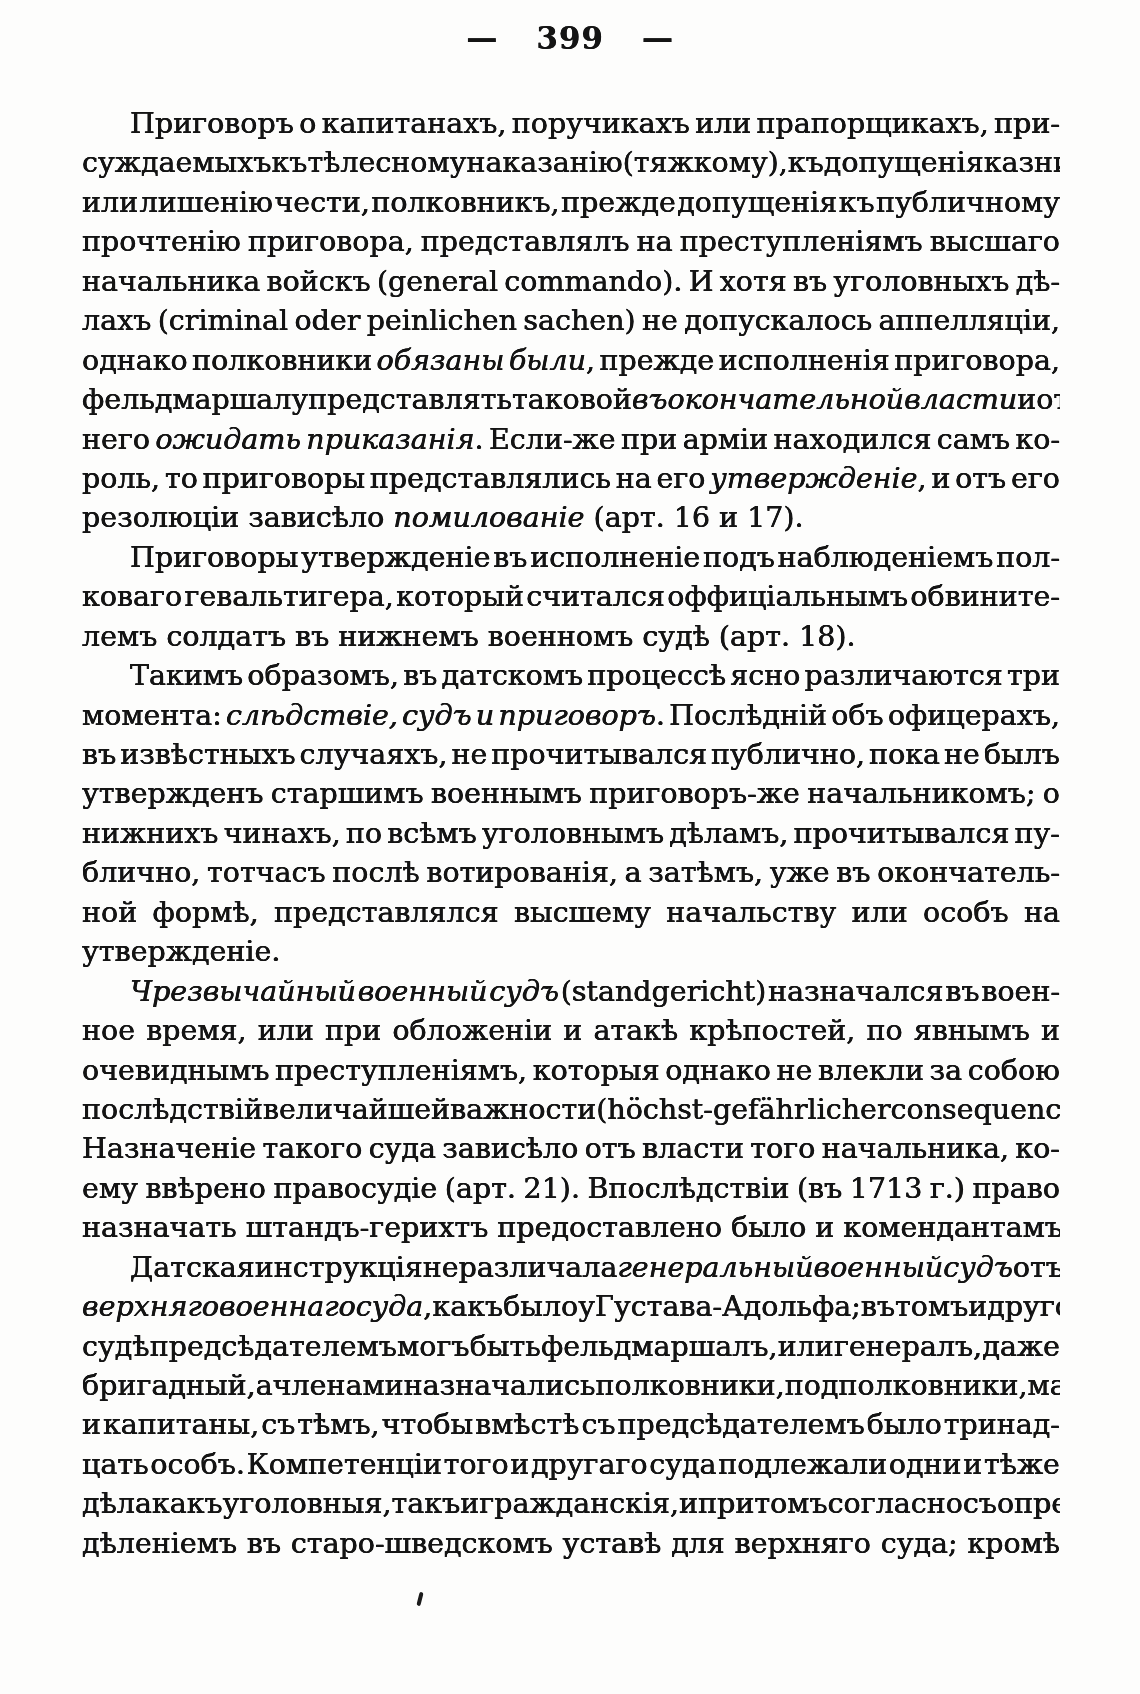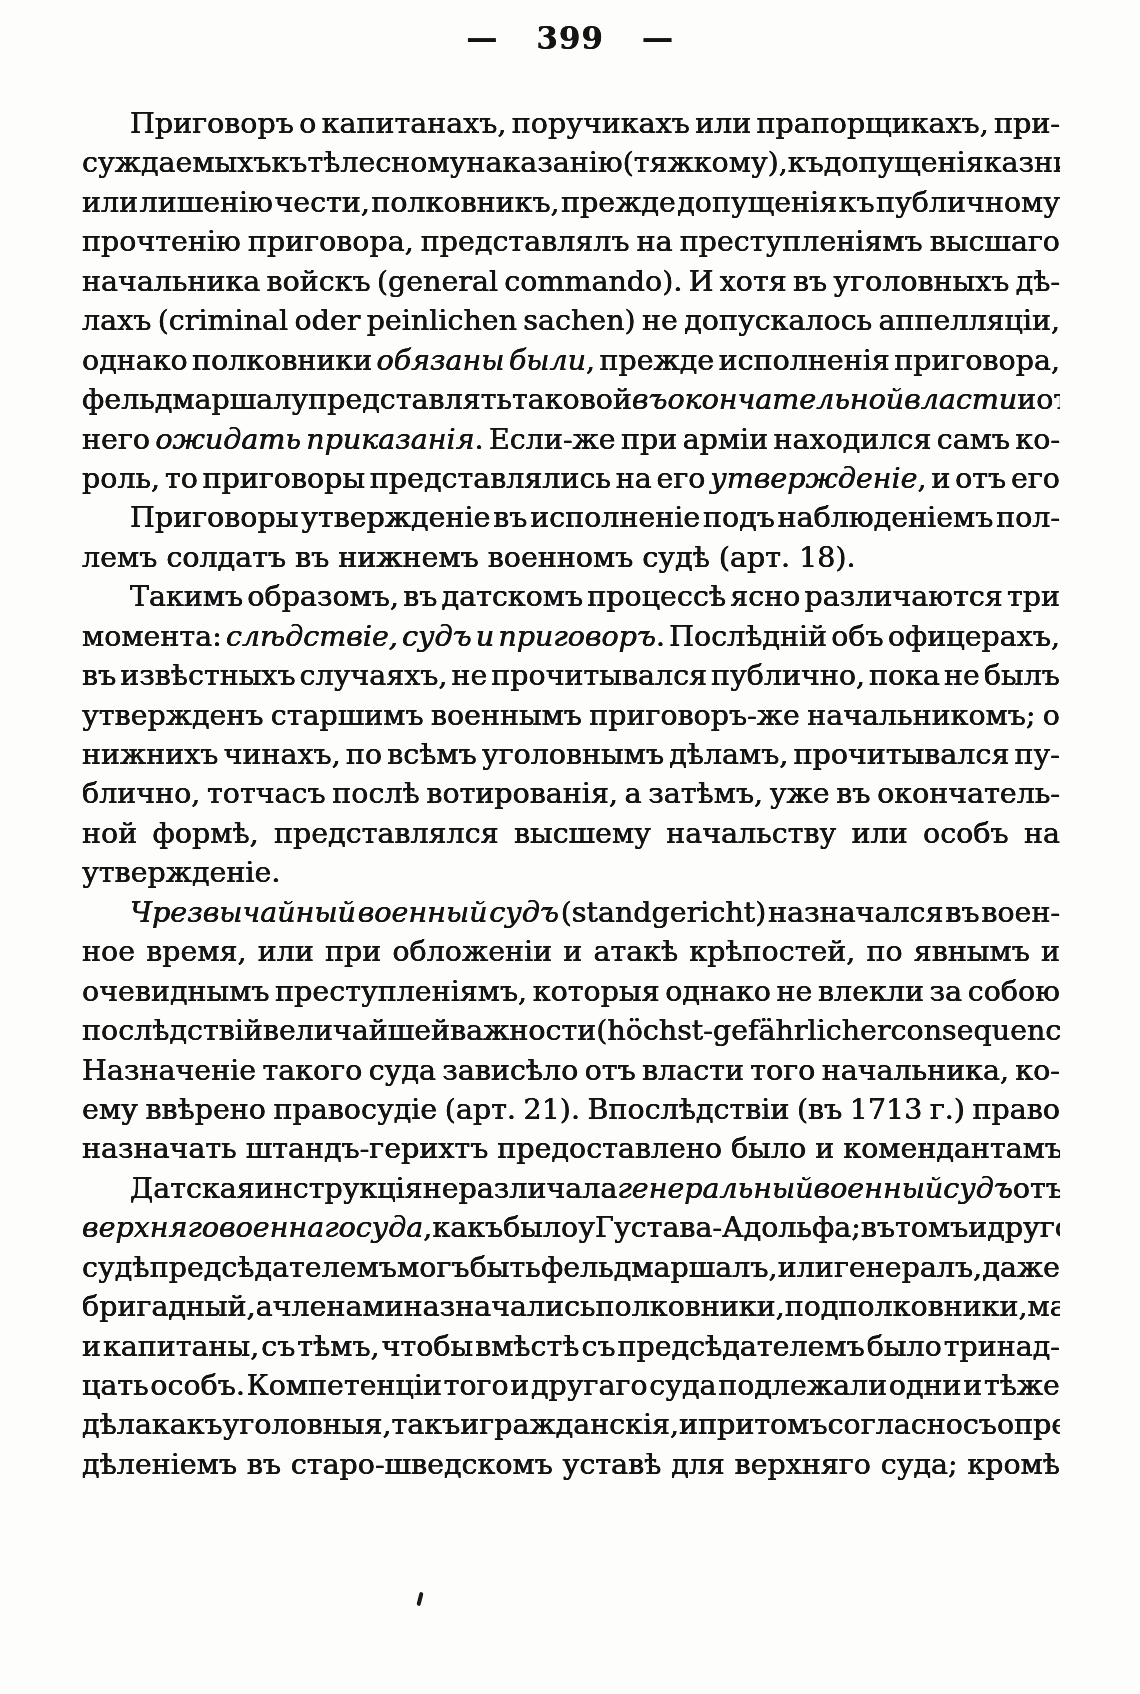--- a/index.html
+++ b/index.html
@@ -163,28 +163,37 @@
         <span class="word"><span class="rm">то</span></span>
         <span class="word"><span class="rm">приговоры</span></span>
         <span class="word"><span class="rm">представлялись</span></span>
         <span class="word"><span class="rm">на</span></span>
         <span class="word"><span class="rm">его</span></span>
         <span class="word"><span class="it">утвержденіе</span><span class="rm">,</span></span>
         <span class="word"><span class="rm">и</span></span>
         <span class="word"><span class="rm">отъ</span></span>
         <span class="word"><span class="rm">его</span></span>
       </div>
+      <div class="line end"><span class="rm">резолюціи зависѣло </span><span class="it">помилованіе</span><span class="rm"> (арт. 16 и 17).</span></div>
       <div class="line flex indent">
         <span class="word"><span class="rm">Приговоры</span></span>
         <span class="word"><span class="rm">утвержденіе</span></span>
         <span class="word"><span class="rm">въ</span></span>
         <span class="word"><span class="rm">исполненіе</span></span>
         <span class="word"><span class="rm">подъ</span></span>
         <span class="word"><span class="rm">наблюденіемъ</span></span>
         <span class="word"><span class="rm">пол-</span></span>
+      </div>
+      <div class="line flex">
+        <span class="word"><span class="rm">коваго</span></span>
+        <span class="word"><span class="rm">гевальтигера,</span></span>
+        <span class="word"><span class="rm">который</span></span>
+        <span class="word"><span class="rm">считался</span></span>
+        <span class="word"><span class="rm">оффиціальнымъ</span></span>
+        <span class="word"><span class="rm">обвините-</span></span>
       </div>
       <div class="line end"><span class="rm">лемъ солдатъ въ нижнемъ военномъ судѣ (арт. 18).</span></div>
       <div class="line flex indent">
         <span class="word"><span class="rm">Такимъ</span></span>
         <span class="word"><span class="rm">образомъ,</span></span>
         <span class="word"><span class="rm">въ</span></span>
         <span class="word"><span class="rm">датскомъ</span></span>
         <span class="word"><span class="rm">процессѣ</span></span>
         <span class="word"><span class="rm">ясно</span></span>
         <span class="word"><span class="rm">различаются</span></span>

